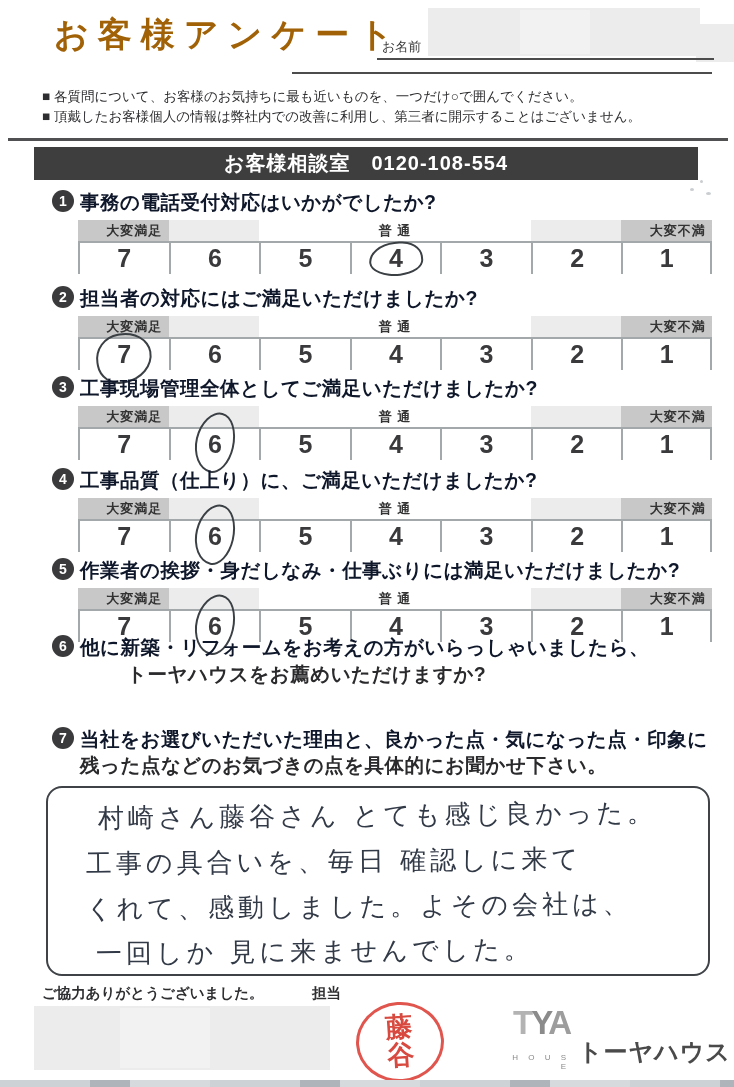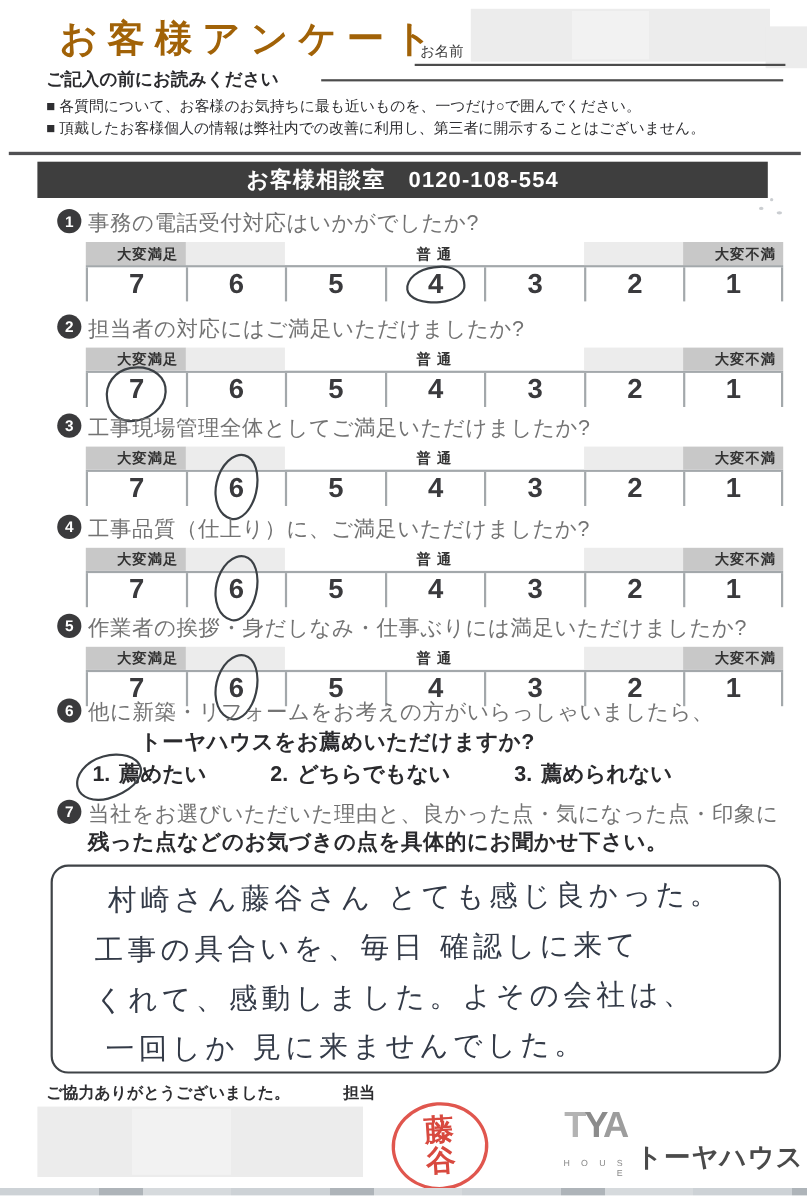--- a/index.html
+++ b/index.html
@@ -20,21 +20,21 @@
   .hotline{position:absolute;left:34px;top:147px;width:664px;height:33px;background:#3e3e3e;
            color:#ffffff;font-size:20px;font-weight:bold;letter-spacing:1px;
            display:flex;align-items:center;justify-content:center;}
   .smudge{position:absolute;left:688px;top:178px;width:26px;height:22px;opacity:.45;}
   .smudge i{position:absolute;background:#8b929a;border-radius:50%;}
 
   
   .q-head{position:absolute;left:52px;display:flex;align-items:flex-start;gap:6px;white-space:nowrap;}
   .q-badge{flex:0 0 auto;width:22px;height:22px;margin-top:1px;border-radius:50%;background:#3a3a3c;
            color:#fff;font-size:14px;font-weight:bold;display:flex;align-items:center;justify-content:center;}
-  .q-text{font-size:19.5px;font-weight:normal;color:#737373;letter-spacing:.5px;}
+  .q-text{font-size:19.5px;font-weight:bold;color:#0f172a;letter-spacing:.5px;}
   .q-line2{position:absolute;left:80px;font-size:19.5px;font-weight:bold;color:#2a2a2d;letter-spacing:.5px;white-space:nowrap;}
 
   .scale{position:absolute;left:78px;width:634px;}
   .lab-row{display:grid;grid-template-columns:repeat(7,1fr);height:21px;}
   .lab{font-size:13px;font-weight:bold;color:#333;display:flex;align-items:center;justify-content:center;letter-spacing:1px;}
   .lab.dark{background:#c8c8c8;padding-left:22px;}
   .lab.light{background:#ececec;}
   .num-row{display:grid;grid-template-columns:repeat(7,1fr);height:31px;border-top:2px solid #a3a8ab;}
   .num-cell{position:relative;display:flex;align-items:center;justify-content:center;
             border-left:2px solid #a3a8ab;font-size:25px;font-weight:bold;color:#3a3a3d;}
@@ -81,21 +81,20 @@
 
 <div class="page">
 
   <div class="title">お客様アンケート</div>
   <div class="redact" style="left:428px;top:8px;width:272px;height:48px;"></div>
   <div class="redact lighter" style="left:520px;top:10px;width:70px;height:44px;"></div>
   <div class="redact" style="left:696px;top:24px;width:38px;height:38px;"></div>
   <div class="name-label">お名前</div>
   <div class="name-line"></div>
 
-  <div class="notice-head">ご記入の前にお読みください</div>
   <div class="notice-dash"></div>
   <div class="notice" style="top:108px;">■ 頂戴したお客様個人の情報は弊社内での改善に利用し、第三者に開示することはございません。</div>
   <div class="notice" style="top:88px;">■ 各質問について、お客様のお気持ちに最も近いものを、一つだけ○で囲んでください。</div>
 
   <div class="rule-thick"></div>
   <div class="hotline">お客様相談室　0120-108-554</div>
   <div class="smudge">
       <i style="left:2px;top:10px;width:4px;height:3px;"></i>
       <i style="left:12px;top:2px;width:3px;height:3px;"></i>
       <i style="left:18px;top:14px;width:5px;height:3px;"></i>
@@ -239,31 +238,20 @@
       <div class="num-cell">2</div>
       <div class="num-cell">1</div>
     </div>
   </div>
 
   <div class="q-head" style="top:634px;">
     <span class="q-badge">6</span>
     <span class="q-text">他に新築・リフォームをお考えの方がいらっしゃいましたら、</span>
   </div>
   <div class="q-line2" style="top:661px;margin-left:47px;">トーヤハウスをお薦めいただけますか?</div>
-  <div class="options">
-    <div class="opt">
-      <span class="num"><span>1.</span><span class="hand-circle c-opt"></span></span><span>薦めたい</span>
-    </div>
-    <div class="opt">
-      <span class="num">2.</span><span>どちらでもない</span>
-    </div>
-    <div class="opt">
-      <span class="num">3.</span><span>薦められない</span>
-    </div>
-  </div>
 
   <div class="q-head" style="top:726px;">
     <span class="q-badge">7</span>
     <span class="q-text">当社をお選びいただいた理由と、良かった点・気になった点・印象に</span>
   </div>
   <div class="q-line2" style="top:752px;">残った点などのお気づきの点を具体的にお聞かせ下さい。</div>
 
   <div class="comment-box">
     <div class="hand" style="left:50px;top:10px;">村崎さん藤谷さん とても感じ良かった。</div>
     <div class="hand" style="left:38px;top:56px;">工事の具合いを、毎日 確認しに来て</div>

